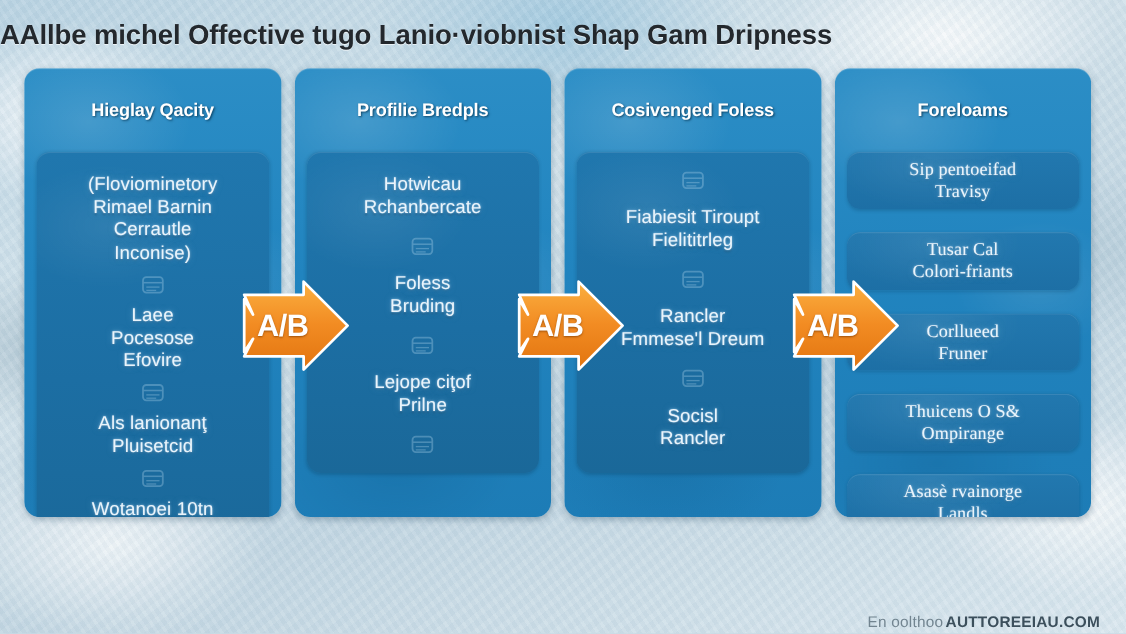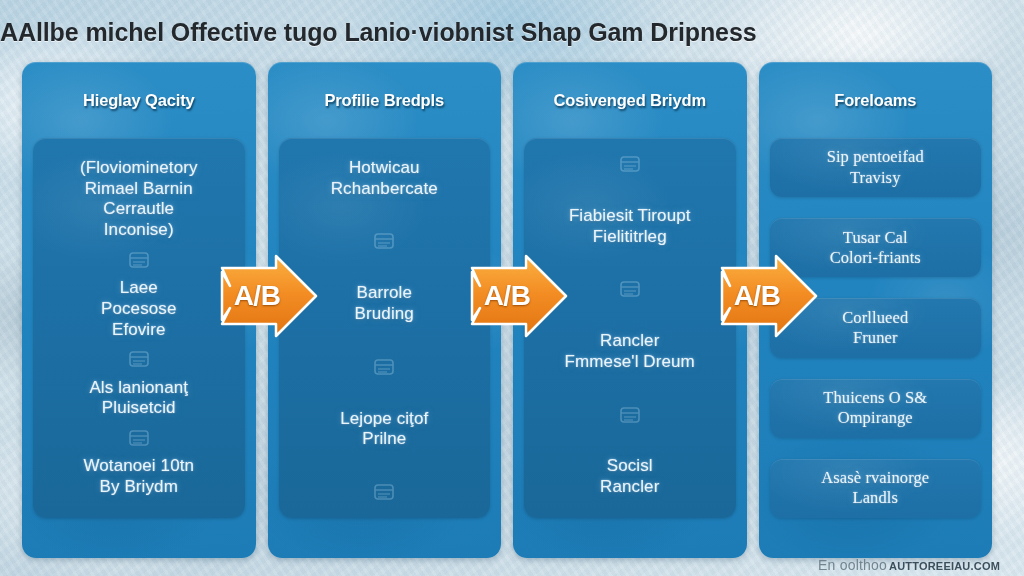--- a/index.html
+++ b/index.html
@@ -61,21 +61,21 @@
     white-space: nowrap;
     font-family: "Liberation Sans", sans-serif;
   }
 
   
   .columns {
     position: absolute;
     top: 62px;
     left: 22px;
     right: 32px;
-    height: 496px;
+    height: 408px;
     display: flex;
     gap: 12px;
     z-index: 3;
   }
   .column {
     position: relative;
     flex: 1 1 0;
     border-radius: 14px;
     background:
       radial-gradient(ellipse 130px 90px at 25% 12%, rgba(255,255,255,0.13), rgba(255,255,255,0) 72%),
@@ -217,21 +217,21 @@
     z-index: 9;
     font-size: 11px;
     color: #4a5f6d;
     letter-spacing: 0.2px;
     display: flex;
     align-items: baseline;
     gap: 2px;
     opacity: 0.92;
   }
   .watermark .wm-pre { font-size: 14px; color: #6a7d89; }
-  .watermark .wm-main { font-weight: 700; font-size: 11px; color: #2f4350; }
+  .watermark .wm-main { font-weight: 700; font-size: 14px; color: #2f4350; }
 </style>
 </head>
 <body>
 
 <div id="stage"></div>
 
 <div class="title-bar">
   <h1>AAllbe michel Offective tugo Lanio·viobnist Shap Gam Dripness</h1>
 </div>
 
@@ -297,21 +297,21 @@
         </div>
         <div class="divider">
           <svg viewBox="0 0 24 20" xmlns="http://www.w3.org/2000/svg" width="24" height="20">
             <rect x="3" y="3" width="18" height="14" rx="3" fill="none" stroke="currentColor" stroke-width="1.6"></rect>
             <line x1="3" y1="8" x2="21" y2="8" stroke="currentColor" stroke-width="1.4"></line>
             <line x1="6" y1="12" x2="18" y2="12" stroke="currentColor" stroke-width="1.2"></line>
             <line x1="6" y1="15" x2="15" y2="15" stroke="currentColor" stroke-width="1.2"></line>
           </svg>
         </div>
         <div class="item">
-          <span class="line">Barrole</span>
+          <span class="line">Foless</span>
           <span class="line">Bruding</span>
         </div>
         <div class="divider">
           <svg viewBox="0 0 24 20" xmlns="http://www.w3.org/2000/svg" width="24" height="20">
             <rect x="3" y="3" width="18" height="14" rx="3" fill="none" stroke="currentColor" stroke-width="1.6"></rect>
             <line x1="3" y1="8" x2="21" y2="8" stroke="currentColor" stroke-width="1.4"></line>
             <line x1="6" y1="12" x2="18" y2="12" stroke="currentColor" stroke-width="1.2"></line>
             <line x1="6" y1="15" x2="15" y2="15" stroke="currentColor" stroke-width="1.2"></line>
           </svg>
         </div>
@@ -324,21 +324,21 @@
             <rect x="3" y="3" width="18" height="14" rx="3" fill="none" stroke="currentColor" stroke-width="1.6"></rect>
             <line x1="3" y1="8" x2="21" y2="8" stroke="currentColor" stroke-width="1.4"></line>
             <line x1="6" y1="12" x2="18" y2="12" stroke="currentColor" stroke-width="1.2"></line>
             <line x1="6" y1="15" x2="15" y2="15" stroke="currentColor" stroke-width="1.2"></line>
           </svg>
         </div>
       </div>
     </div>
     <div class="column">
       <div class="col-header">
-        <span>Cosivenged Briydm</span>
+        <span>Cosivenged Foless</span>
       </div>
       <div class="panel">
         <div class="divider">
           <svg viewBox="0 0 24 20" xmlns="http://www.w3.org/2000/svg" width="24" height="20">
             <rect x="3" y="3" width="18" height="14" rx="3" fill="none" stroke="currentColor" stroke-width="1.6"></rect>
             <line x1="3" y1="8" x2="21" y2="8" stroke="currentColor" stroke-width="1.4"></line>
             <line x1="6" y1="12" x2="18" y2="12" stroke="currentColor" stroke-width="1.2"></line>
             <line x1="6" y1="15" x2="15" y2="15" stroke="currentColor" stroke-width="1.2"></line>
           </svg>
         </div>

